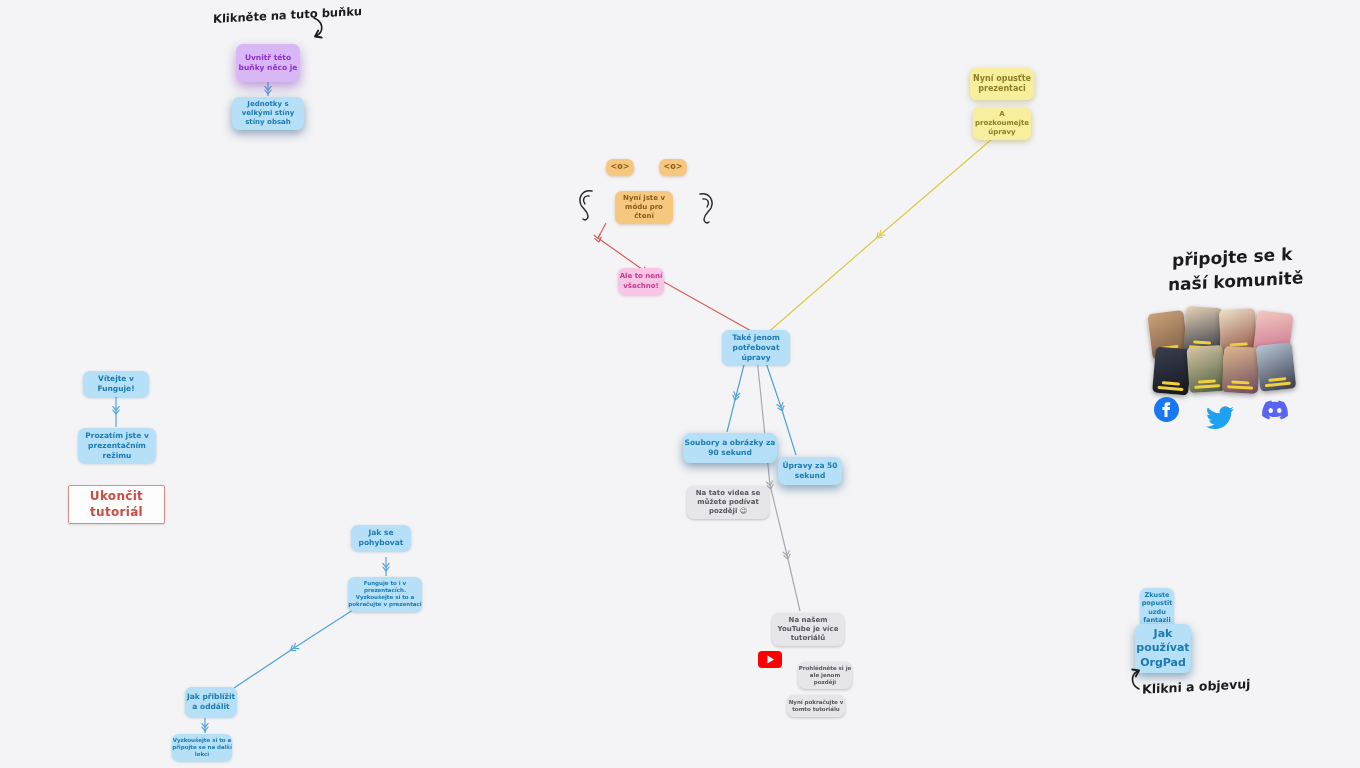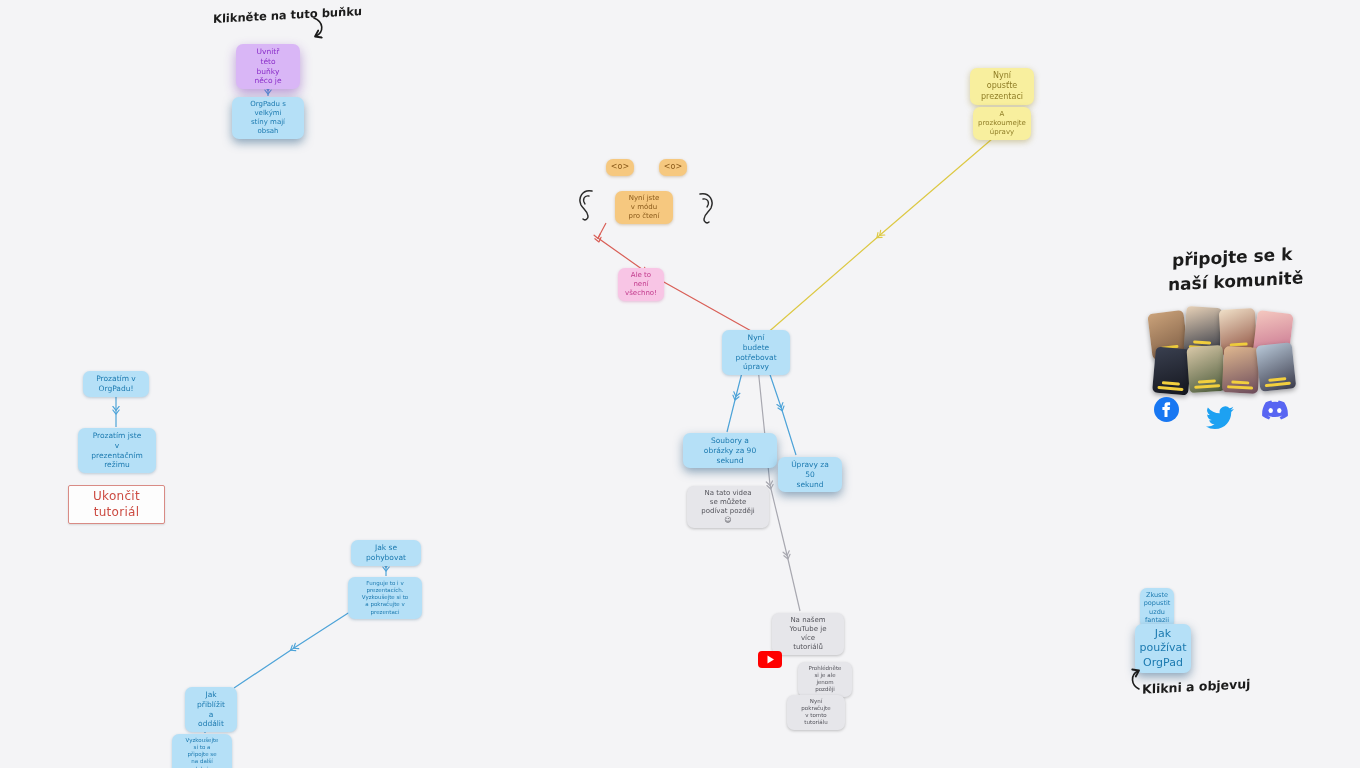--- a/index.html
+++ b/index.html
@@ -2,21 +2,21 @@
 <html><head>
 <meta charset="utf-8">
 <style>
   *{margin:0;padding:0;box-sizing:border-box}
   html,body{width:1360px;height:768px;overflow:hidden}
   body{font-family:"DejaVu Sans","Liberation Sans",sans-serif;background:#f4f4f6}
   .canvas{position:relative;width:1360px;height:768px;background:#f4f4f6}
   .edges{position:absolute;left:0;top:0;z-index:1}
   .edges polyline{fill:none;stroke-width:1.2px}
   .node{position:absolute;display:flex;align-items:center;justify-content:center;text-align:center;
-        border-radius:7px;font-weight:normal;padding:3px 13px;line-height:1.3;z-index:3;cursor:pointer}
+        border-radius:7px;font-weight:bold;padding:3px 0;line-height:1.3;z-index:3;cursor:pointer}
   .n-blue{background:#b5e0f7;color:#1c7ab0;box-shadow:0 1px 3px rgba(40,90,130,.28)}
   .has-content{box-shadow:0 4px 10px rgba(40,90,130,.5)}
   .n-purple{background:#d9b6f6;color:#8b2fc9;box-shadow:0 5px 12px rgba(120,50,180,.45)}
   .n-yellow{background:#f8ef9e;color:#8f7d26;box-shadow:0 2px 6px rgba(150,130,30,.4)}
   .n-orange{background:#f6c87f;color:#8a5a1a;box-shadow:0 1px 3px rgba(140,90,20,.3)}
   .n-pink{background:#f8c5e5;color:#c23a8c;box-shadow:0 1px 3px rgba(190,60,140,.3)}
   .n-gray{background:#e6e6ea;color:#55555c;box-shadow:0 1px 3px rgba(0,0,0,.22)}
   .n-outline-red{background:#fdfdfd;color:#cc4b42;border:1.6px solid #d98b85;border-radius:2px;
         box-shadow:0 1px 2px rgba(0,0,0,.12);letter-spacing:.3px}
   .hand{position:absolute;color:#1b1b1b;font-weight:bold;z-index:4;white-space:nowrap;
@@ -78,37 +78,37 @@
   <svg class="doodle" style="left:576px;top:188px" width="24" height="34" viewBox="0 0 24 34">
     <path d="M16,3 C6,1 2,10 5,17 C7,21 11,22 12,28 C12.5,31 9,33 7,31" fill="none" stroke="#2b2b2b" stroke-width="1.5" stroke-linecap="round"></path>
     <path d="M13,8 C8,7 6,12 9,16" fill="none" stroke="#2b2b2b" stroke-width="1.3" stroke-linecap="round"></path>
   </svg>
   <svg class="doodle" style="left:692px;top:191px;transform:scaleX(-1)" width="24" height="34" viewBox="0 0 24 34">
     <path d="M16,3 C6,1 2,10 5,17 C7,21 11,22 12,28 C12.5,31 9,33 7,31" fill="none" stroke="#2b2b2b" stroke-width="1.5" stroke-linecap="round"></path>
     <path d="M13,8 C8,7 6,12 9,16" fill="none" stroke="#2b2b2b" stroke-width="1.3" stroke-linecap="round"></path>
   </svg>
 
   <div class="node n-purple" style="left:236px;top:44px;width:64px;min-height:38px;font-size:7.5px">Uvnitř této buňky něco je</div>
-  <div class="node n-blue has-content" style="left:232px;top:97px;width:72px;min-height:30px;font-size:7px">OrgPadu s velkými stíny mají obsah</div>
+  <div class="node n-blue has-content" style="left:232px;top:97px;width:72px;min-height:30px;font-size:7px">Jednotky s velkými stíny stíny obsah</div>
 
   <div class="node n-yellow" style="left:970px;top:68px;width:64px;min-height:32px;font-size:8px">Nyní opusťte prezentaci</div>
   <div class="node n-yellow" style="left:973px;top:107px;width:58px;min-height:26px;font-size:7px">A prozkoumejte úpravy</div>
 
   <div class="node n-orange" style="left:606px;top:159px;width:28px;min-height:17px;font-size:8px">&lt;o&gt;</div>
   <div class="node n-orange" style="left:659px;top:159px;width:28px;min-height:17px;font-size:8px">&lt;o&gt;</div>
   <div class="node n-orange" style="left:615px;top:191px;width:58px;min-height:27px;font-size:7px">Nyní jste v módu pro čtení</div>
 
   <div class="node n-pink" style="left:618px;top:268px;width:46px;min-height:27px;font-size:7px">Ale to není všechno!</div>
-  <div class="node n-blue" style="left:722px;top:330px;width:68px;min-height:26px;font-size:7.5px">Nyní budete potřebovat úpravy</div>
+  <div class="node n-blue" style="left:722px;top:330px;width:68px;min-height:26px;font-size:7.5px">Také jenom potřebovat úpravy</div>
 
-  <div class="node n-blue" style="left:83px;top:371px;width:66px;min-height:19px;font-size:7.5px">Prozatím v OrgPadu!</div>
+  <div class="node n-blue" style="left:83px;top:371px;width:66px;min-height:19px;font-size:7.5px">Vítejte v Funguje!</div>
   <div class="node n-blue" style="left:78px;top:428px;width:78px;min-height:27px;font-size:7.5px">Prozatím jste v prezentačním režimu</div>
   <div class="node n-outline-red" style="left:68px;top:485px;width:97px;min-height:23px;font-size:12px">Ukončit tutoriál</div>
 
-  <div class="node n-blue" style="left:351px;top:540px;width:70px;min-height:19px;font-size:7.5px">Jak se pohybovat</div>
+  <div class="node n-blue" style="left:351px;top:525px;width:60px;min-height:19px;font-size:7.5px">Jak se pohybovat</div>
   <div class="node n-blue" style="left:348px;top:577px;width:74px;min-height:30px;font-size:5.5px">Funguje to i v prezentacích. Vyzkoušejte si to a pokračujte v prezentaci</div>
 
   <div class="node n-blue has-content" style="left:683px;top:433px;width:94px;min-height:30px;font-size:7.5px">Soubory a obrázky za 90 sekund</div>
   <div class="node n-blue has-content" style="left:778px;top:457px;width:64px;min-height:28px;font-size:7.5px">Úpravy za 50 sekund</div>
   <div class="node n-gray" style="left:687px;top:486px;width:82px;min-height:28px;font-size:7px">Na tato videa se můžete podívat později 😉</div>
 
   <div class="node n-gray" style="left:772px;top:613px;width:72px;min-height:28px;font-size:7px">Na našem YouTube je více tutoriálů</div>
   <div class="node n-gray" style="left:798px;top:662px;width:54px;min-height:24px;font-size:5.5px">Prohlédněte si je ale jenom později</div>
   <div class="node n-gray" style="left:787px;top:695px;width:58px;min-height:22px;font-size:5.5px">Nyní pokračujte v tomto tutoriálu</div>
 

